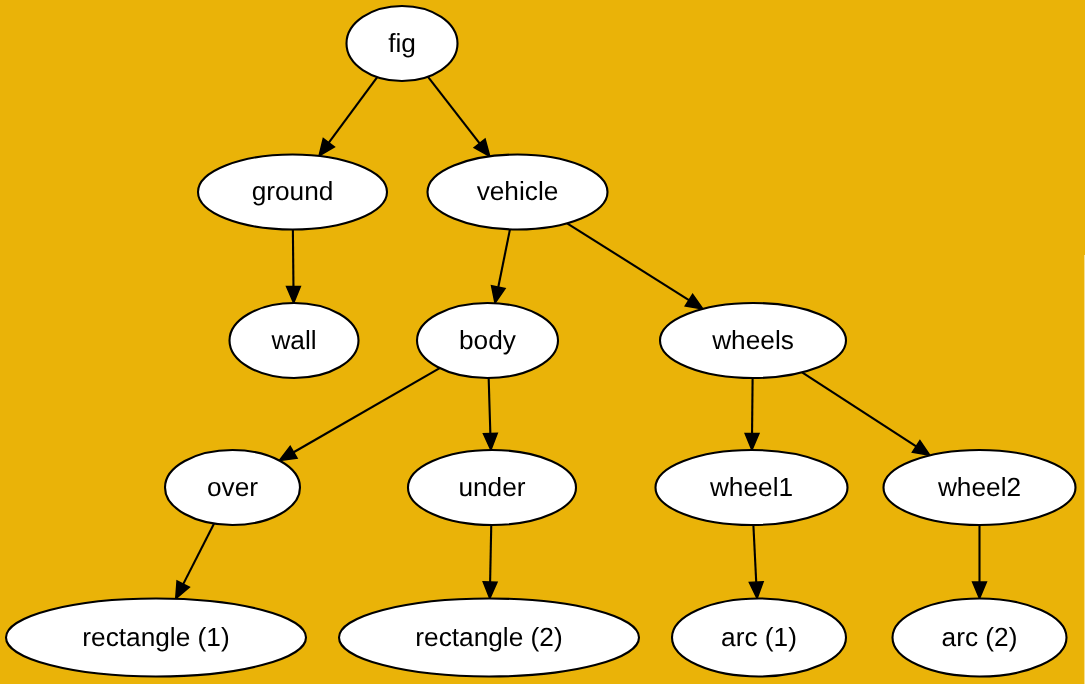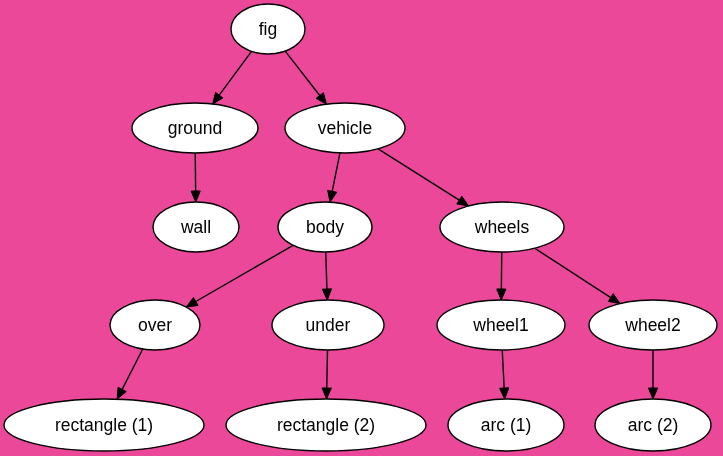--- a/index.html
+++ b/index.html
@@ -7,21 +7,21 @@
     padding: 0;
     background: #ffffff;
   }
   body {
     font-family: "Liberation Sans", sans-serif;
   }
   #graph-canvas {
     position: relative;
     width: 723px;
     height: 456px;
-    background: #ec4899;
+    background: #eab308;
     overflow: hidden;
   }
   svg.graph-svg {
     display: block;
     width: 723px;
     height: 456px;
   }
   ellipse.node-shape {
     fill: #ffffff;
     stroke: #000000;

